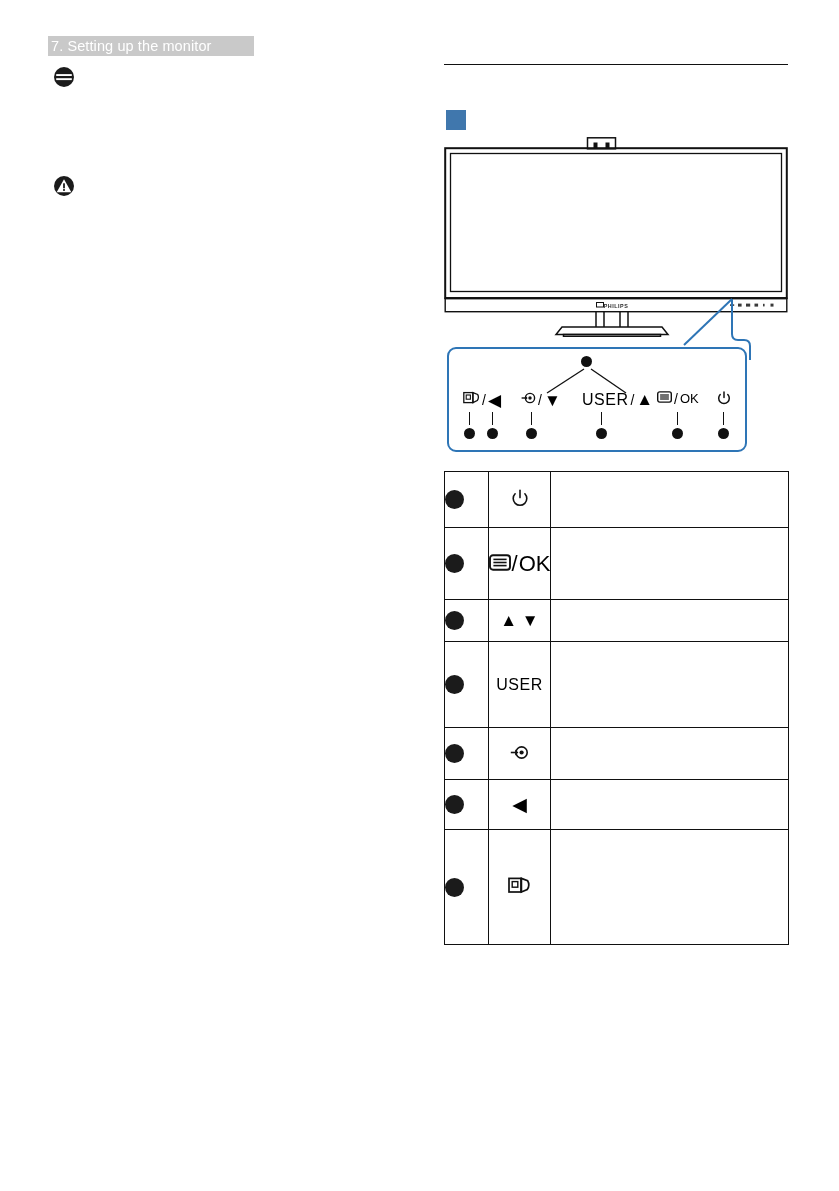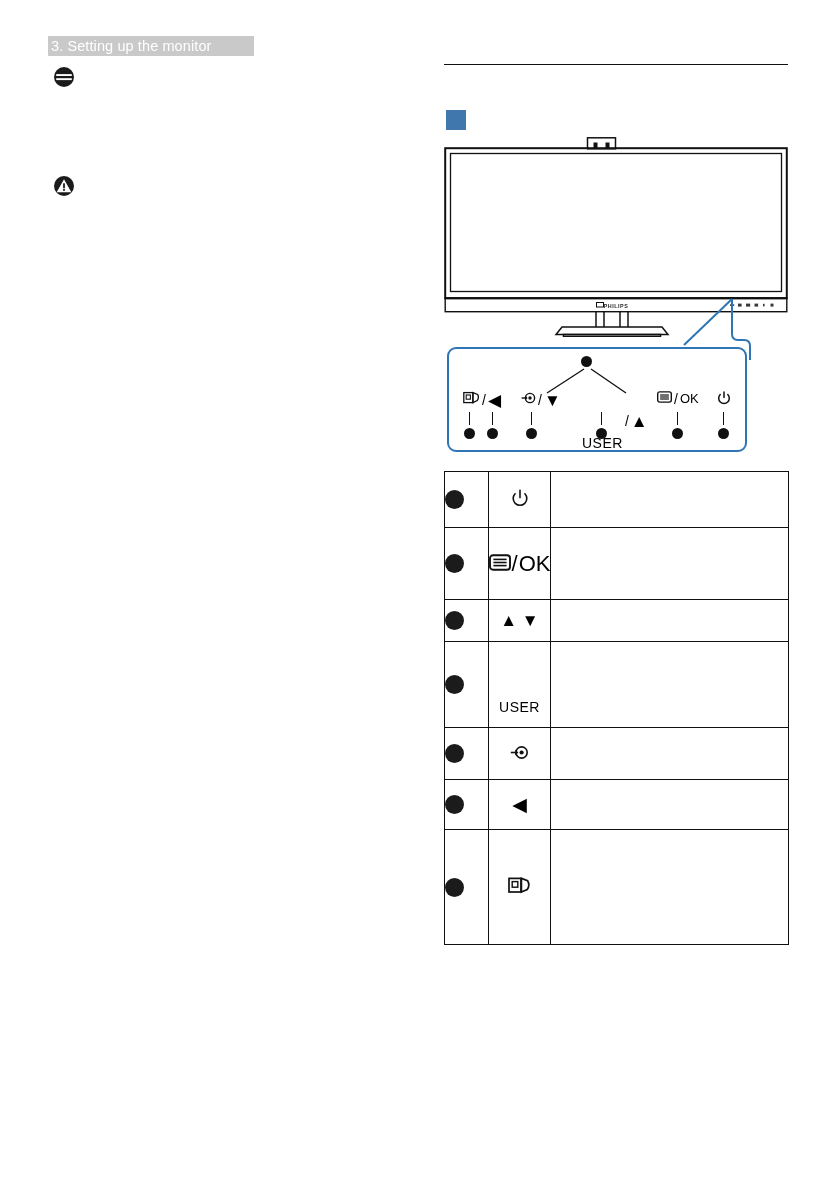--- a/index.html
+++ b/index.html
@@ -188,34 +188,33 @@
     display: flex;
     align-items: center;
     justify-content: center;
     gap: 1px;
     font-size: 21px;
     line-height: 1;
   }
   .desc-cell { padding: 4px 6px; font-size: 11.5px; line-height: 1.45; }
 
   .user-text {
-    font-size: 14px;
+    font-size: 16px;
     letter-spacing: 0.5px;
     font-family: "Liberation Sans", sans-serif;
-    margin-top: 44px;
   }
   .ok-text { font-size: 22px; letter-spacing: 0px; }
   .tri { font-size: 17px; line-height: 1; }
 </style>
 </head>
 <body>
 
 <div class="left-col">
 
-  <div class="chapter-band">3. Setting up the monitor</div>
+  <div class="chapter-band">7. Setting up the monitor</div>
 
   <div class="note-icon">
     <svg viewBox="0 0 22 22" width="22" height="22" aria-hidden="true">
       <circle cx="11" cy="11" r="10" fill="#1b1b1b"></circle>
       <rect x="3.2" y="8.1" width="15.6" height="1.9" fill="#ffffff"></rect>
       <rect x="3.2" y="12.2" width="15.6" height="1.9" fill="#ffffff"></rect>
     </svg>
   </div>
 
   <div class="warn-icon">

